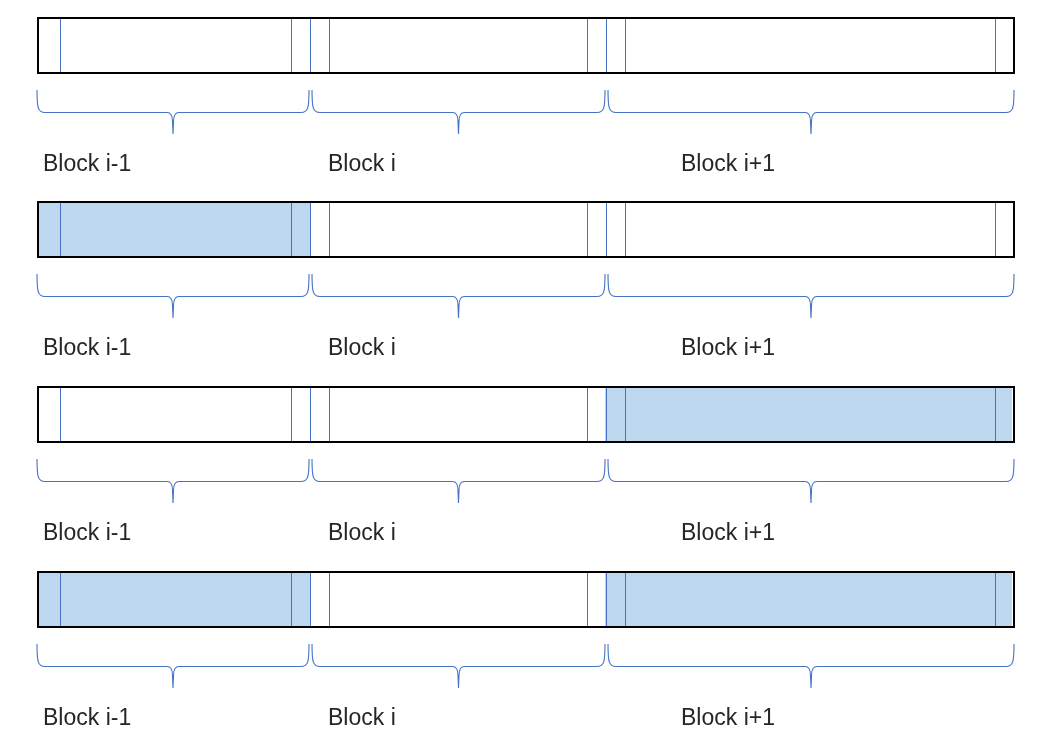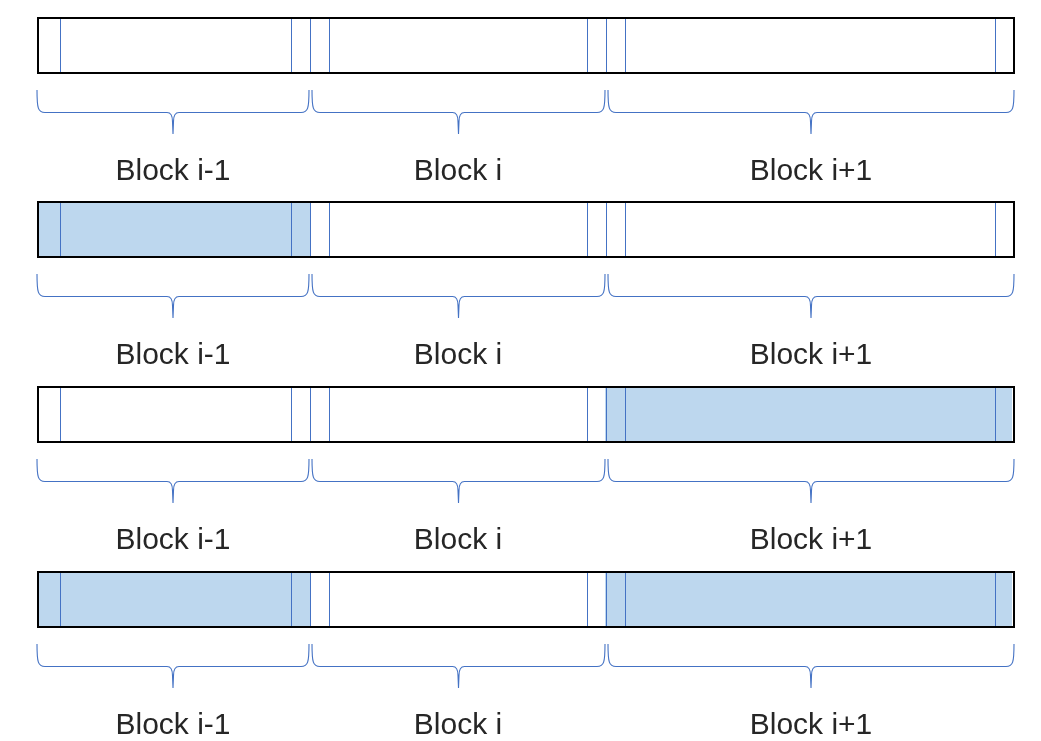--- a/index.html
+++ b/index.html
@@ -33,23 +33,22 @@
   .dv.p0{left:21px}
   .dv.p1{left:252px}
   .dv.p2{left:270.5px}
   .dv.p3{left:290px}
   .dv.p4{left:548px}
   .dv.p5{left:566.5px}
   .dv.p6{left:586px}
   .dv.p7{left:956px}
   .braces{position:absolute;left:0;top:66px;width:1041px;height:60px;}
   .lbl{
-    position:absolute;top:139px;width:260px;
-    text-align:center;
-    font-size:30px;line-height:28px;
+    position:absolute;top:132px;width:260px;
+    font-size:23px;line-height:28px;
     color:var(--label);
     white-space:nowrap;
   }
   .lbl.b0{left:43px}
   .lbl.b1{left:328px}
   .lbl.b2{left:681px}
 </style>
 </head>
 <body>
 

